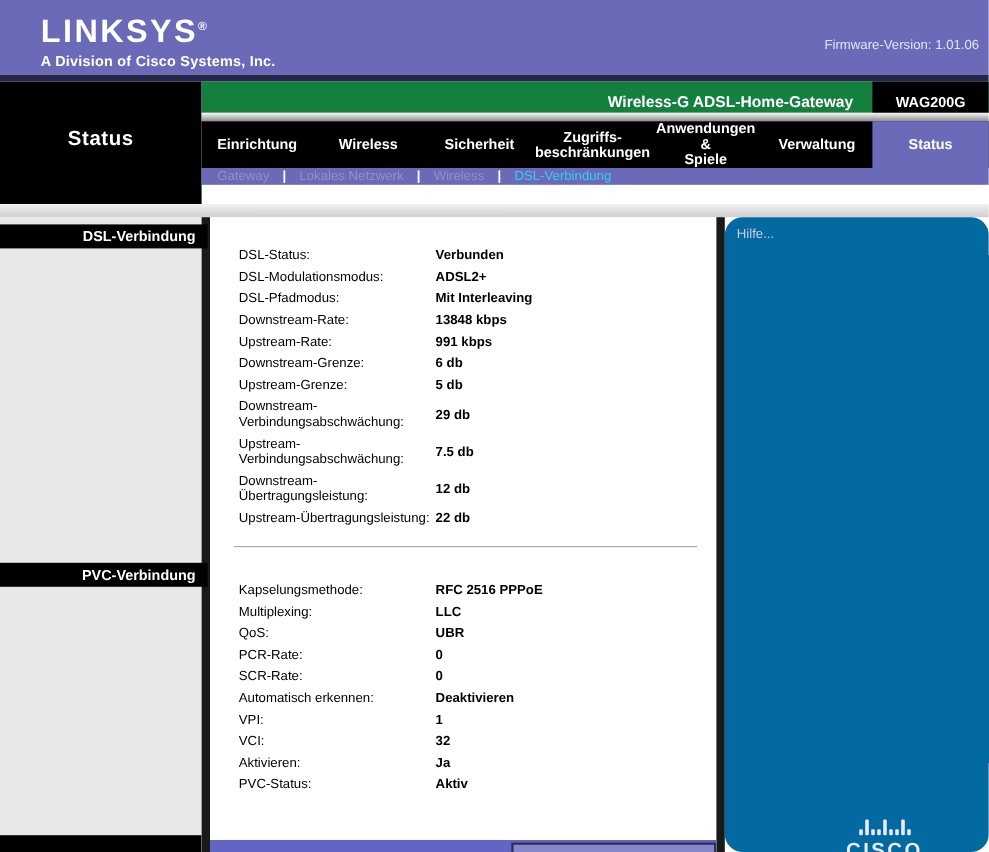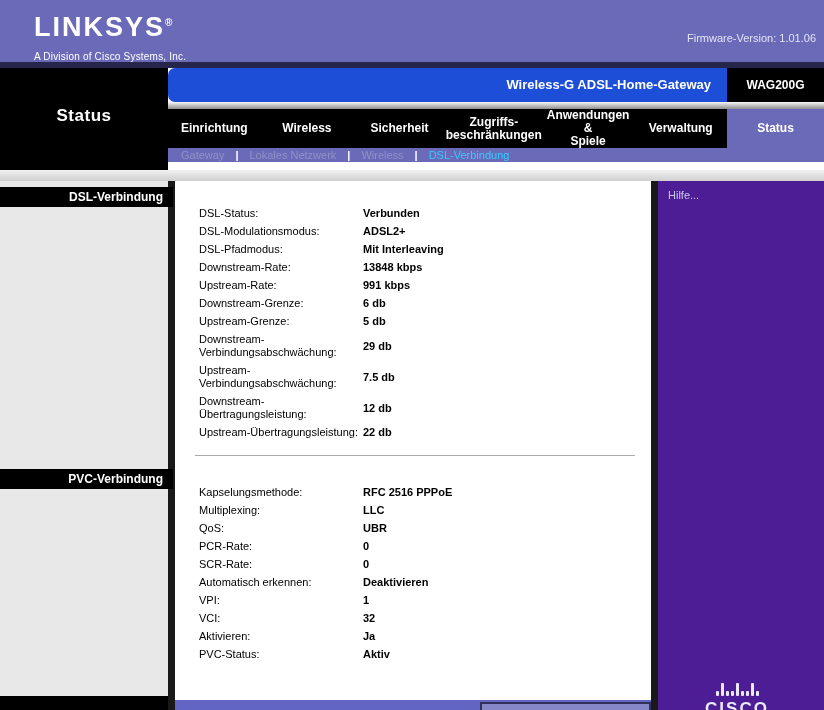--- a/index.html
+++ b/index.html
@@ -4,31 +4,31 @@
 <style>
   * { margin:0; padding:0; box-sizing:border-box; }
   html,body { width:824px; height:710px; overflow:hidden; background:#fff;
               font-family:"Liberation Sans", sans-serif; }
 
   
   .header { position:relative; height:62px; background:#6a6ab8; }
   .logo-wrap { position:absolute; left:34px; top:9px; color:#fff; }
   .logo-main { font-size:27px; font-weight:bold; letter-spacing:2px; line-height:27px; }
   .logo-reg { font-size:10px; vertical-align:super; letter-spacing:0; }
-  .logo-tag { font-size:10px; font-weight:normal; margin-top:10px; letter-spacing:0.2px; }
+  .logo-tag { font-size:12px; font-weight:bold; margin-top:4px; letter-spacing:0.2px; }
   .firmware { position:absolute; right:8px; bottom:18px; font-size:11px; color:#e3e4f5; }
 
   .top-divider { height:6px; background:#26264d; }
 
   
   .nav-row { display:flex; height:102px; }
   .page-title-box { width:168px; background:#000; color:#fff; text-align:center; }
   .page-title-box .t { margin-top:38px; font-size:17px; font-weight:bold; letter-spacing:0.5px; }
   .nav-right { flex:1; display:flex; flex-direction:column; }
-  .model-band { height:34px; background:#1d4ed8; display:flex;border-radius:7px; }
+  .model-band { height:26px; background:#15803d; display:flex; }
   .model-name { flex:1; color:#fff; font-weight:bold; font-size:13px; line-height:34px;
                 text-align:right; padding-right:16px; }
   .model-no { width:97px; background:#000; color:#fff; font-weight:bold; font-size:12px;
               line-height:34px; text-align:center; }
   .silver-strip { height:7px; background:linear-gradient(#f8f8f8,#8d8d8d); }
   .tabbar { height:39px; background:#000; display:flex; align-items:stretch; }
   .tab { flex:1; color:#fff; font-size:12px; font-weight:bold; text-align:center;
          white-space:pre-line; line-height:13px; display:flex; align-items:center;
          justify-content:center; cursor:pointer; }
   .tab.active { flex:0 0 97px; background:#6a6ab8; }
@@ -45,33 +45,33 @@
   .content { display:flex; height:529px; }
 
   .sidebar-left { position:relative; width:168px; background:#e8e8e8; }
   .section-head { position:absolute; left:0; width:173px; height:20px; background:#000;
                   color:#fff; font-size:12px; font-weight:bold; line-height:20px;
                   text-align:right; padding-right:10px; z-index:3; }
   .section-head.dsl { top:6px; }
   .section-head.pvc { top:288px; }
   .left-bottom-bar { position:absolute; bottom:0; left:0; right:0; height:14px; background:#000; }
 
-  .main { position:relative; width:490px; background:#fff;
+  .main { position:relative; width:436px; background:#fff;
           border-left:7px solid #191919; border-right:7px solid #191919;
           padding:26px 0 0 24px; overflow:hidden; }
   .row { display:flex; align-items:center; margin-bottom:5px; font-size:11px; line-height:13px; }
   .row .label { flex:0 0 164px; padding-right:2px; color:#000; }
   .row .value { font-weight:bold; color:#000; }
   .rule { height:1px; background:#aaa; margin:16px 16px 0 -4px; }
   .pvc-rows { margin-top:30px; }
   .main-bottom-bar { position:absolute; left:0; right:0; bottom:0; height:10px; background:#6365c5; }
   .footer-button { position:absolute; right:0; top:2px; width:171px; height:16px;
                    background:#8587c8; border:2px solid #30305c; cursor:pointer; }
 
-  .sidebar-right { position:relative; flex:1; background:#4c1d95; overflow:hidden; }
+  .sidebar-right { position:relative; flex:1; background:#0369a1; overflow:hidden;border-radius:15px; }
   .help-link { padding:8px 0 0 10px; font-size:11px; color:#c8cae8; cursor:pointer; }
   .cisco { position:absolute; bottom:-9px; right:32px; width:110px; text-align:center; }
   .cisco-bars { display:flex; align-items:flex-end; justify-content:center; gap:2px;
                 margin-bottom:3px; }
   .cisco-bars i { display:block; width:3px; background:#e9ebfa; border-radius:1px; }
   .cisco-bars i.s { height:5px; } .cisco-bars i.t { height:13px; }
   .cisco-text { font-size:17px; font-weight:bold; letter-spacing:2px; color:#e9ebfa; }
 </style>
 </head>
 <body>

